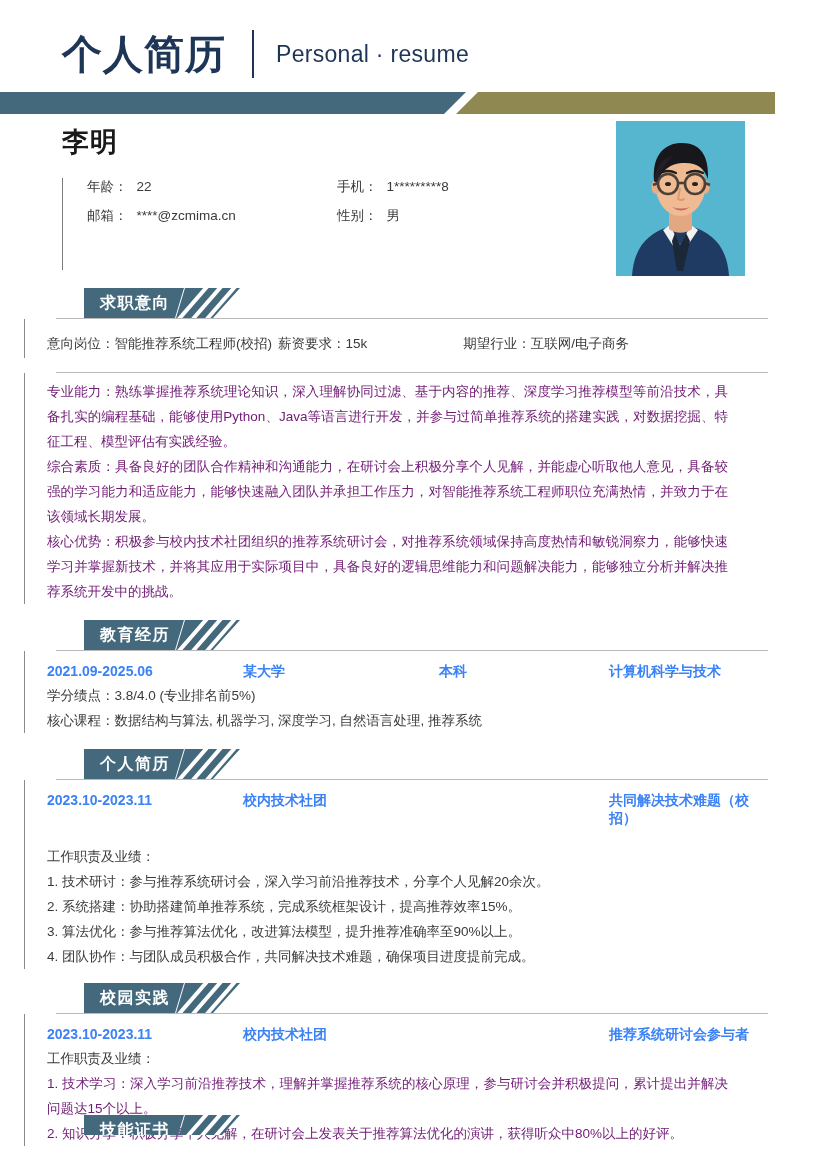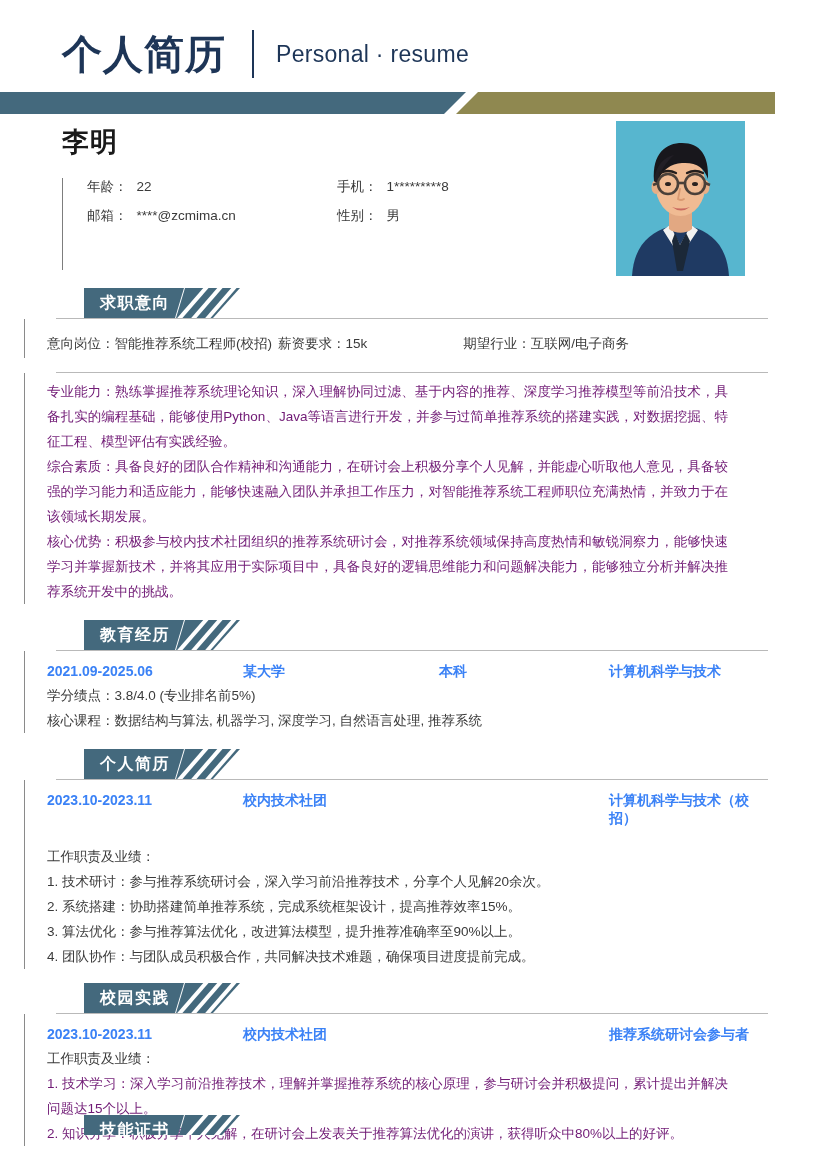--- a/index.html
+++ b/index.html
@@ -356,21 +356,21 @@
         <i class="s2"></i>
         <i class="s3"></i>
     </div>
   </div>
   <div class="sec-rule" style="position:relative;left:0;top:0;margin-left:56px;"></div>
   <div class="sec-body">
     <div class="exp-head">
       <div class="exp-date">2023.10-2023.11</div>
       <div class="exp-org">校内技术社团</div>
       <div class="exp-deg"></div>
-      <div class="exp-role">计算机科学与技术（校招）</div>
+      <div class="exp-role">共同解决技术难题（校招）</div>
     </div>
     <div class="exp-gap"></div>
     <div class="exp-line">工作职责及业绩：</div>
     <div class="exp-line">1. 技术研讨：参与推荐系统研讨会，深入学习前沿推荐技术，分享个人见解20余次。</div>
     <div class="exp-line">2. 系统搭建：协助搭建简单推荐系统，完成系统框架设计，提高推荐效率15%。</div>
     <div class="exp-line">3. 算法优化：参与推荐算法优化，改进算法模型，提升推荐准确率至90%以上。</div>
     <div class="exp-line">4. 团队协作：与团队成员积极合作，共同解决技术难题，确保项目进度提前完成。</div>
   </div>
 </div>
 

